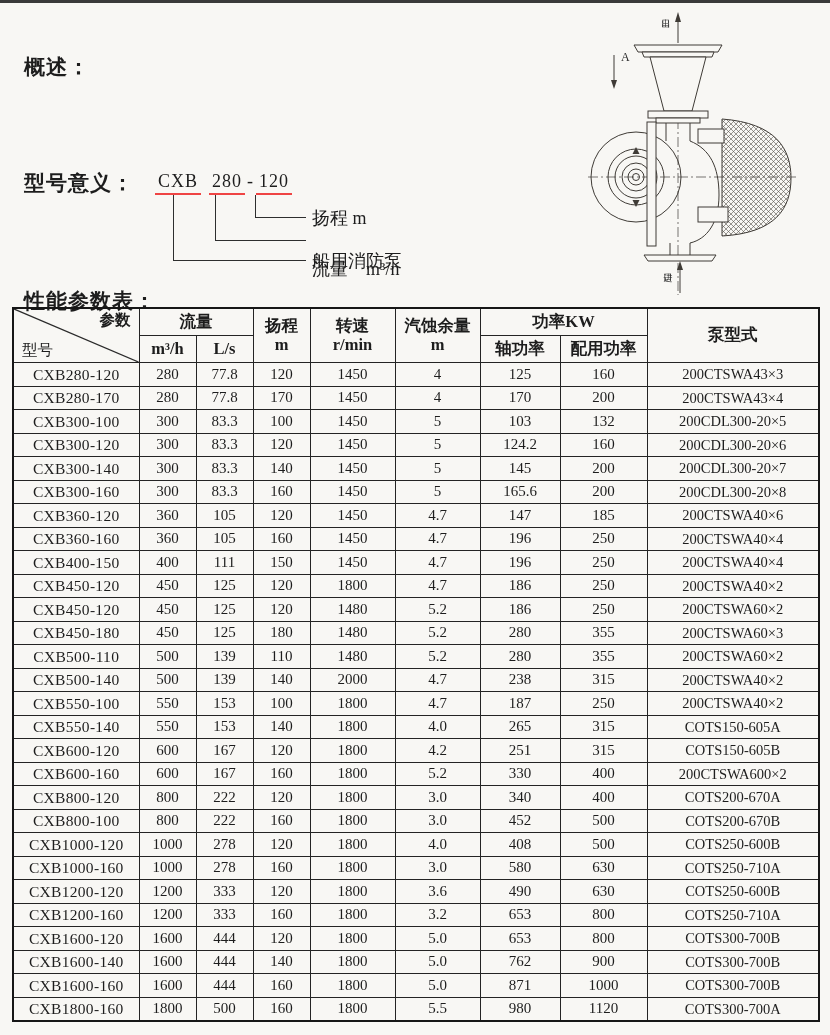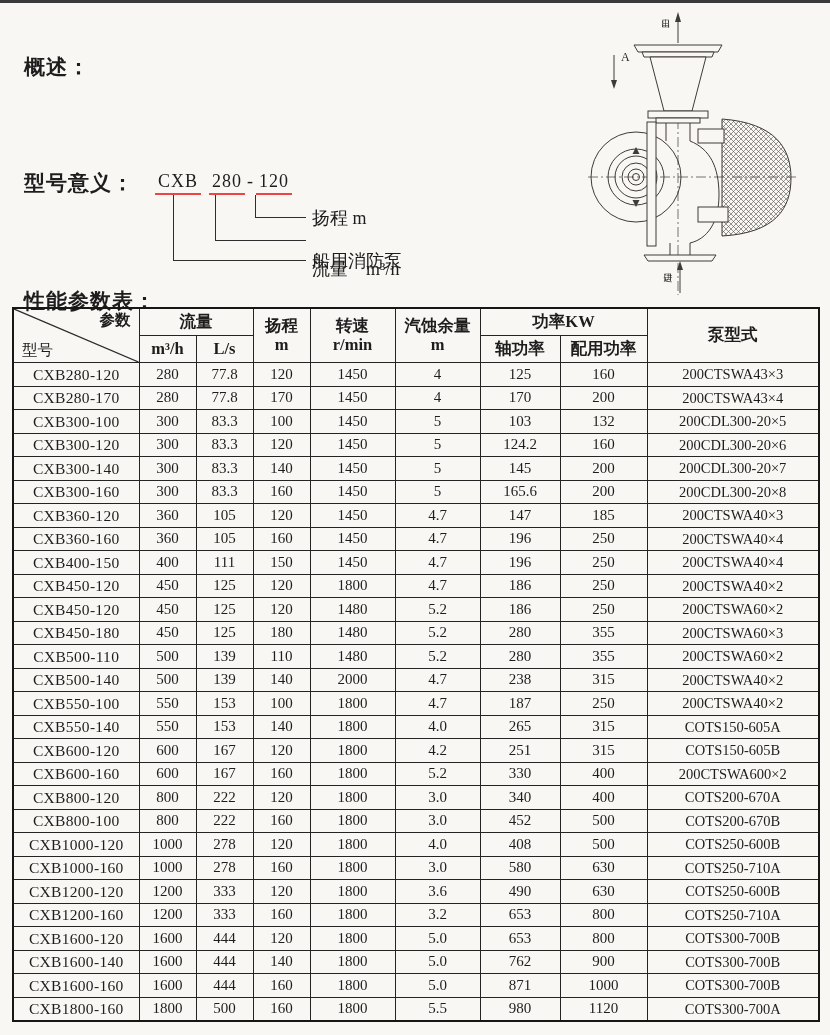--- a/index.html
+++ b/index.html
@@ -266,21 +266,21 @@
         </tr>
         <tr>
           <td>CXB360-120</td>
           <td>360</td>
           <td>105</td>
           <td>120</td>
           <td>1450</td>
           <td>4.7</td>
           <td>147</td>
           <td>185</td>
-          <td>200CTSWA40×3</td>
+          <td>200CTSWA40×6</td>
         </tr>
         <tr>
           <td>CXB360-160</td>
           <td>360</td>
           <td>105</td>
           <td>160</td>
           <td>1450</td>
           <td>4.7</td>
           <td>196</td>
           <td>250</td>

